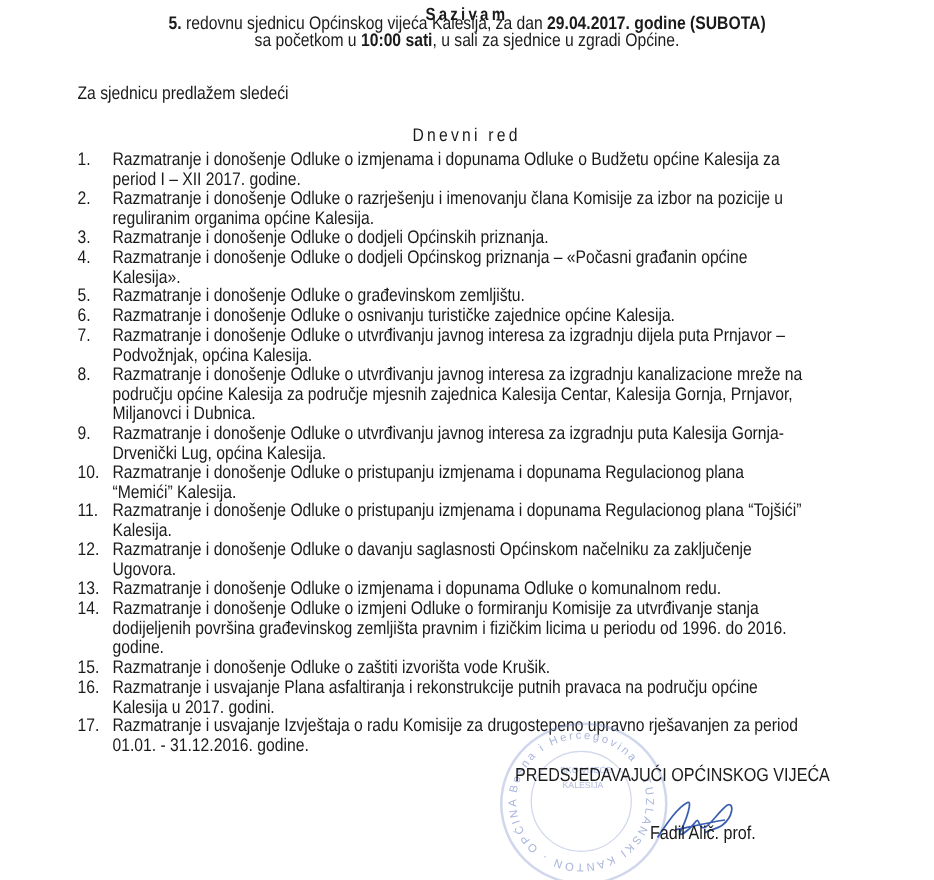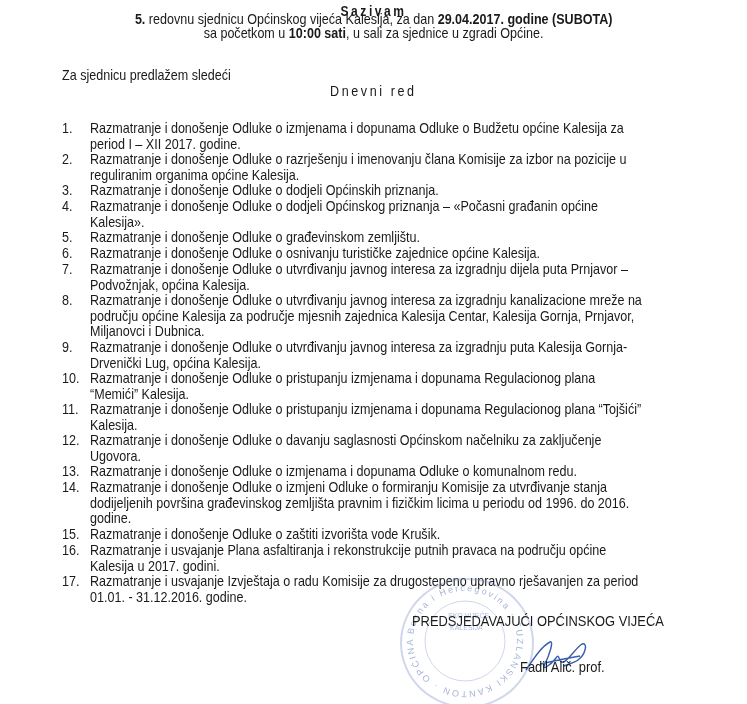--- a/index.html
+++ b/index.html
@@ -28,21 +28,21 @@
     <span class="b">5.</span><span> redovnu sjednicu Općinskog vijeća Kalesija, za dan </span><span class="b">29.04.2017. godine (SUBOTA)</span>
   </span>
 </div>
 <div class="center" style="top:25px;">
   <span class="inner">
     <span>sa početkom u </span><span class="b">10:00 sati</span><span>, u sali za sjednice u zgradi Općine.</span>
   </span>
 </div>
 
 <div class="line" style="left:62px; top:67px;">Za sjednicu predlažem sledeći</div>
-<div class="center spaced" style="top:83px;">
+<div class="center spaced" style="top:101px;">
   <span class="inner">Dnevni red</span>
 </div>
 
 <div id="agenda">
     <div class="line" style="left: 62px; top: 120px;">1.</div>
     <div class="line" style="left: 90px; top: 120px;">Razmatranje i donošenje Odluke o izmjenama i dopunama Odluke o Budžetu općine Kalesija za</div>
     <div class="line" style="left: 90px; top: 135.6px;">period I – XII 2017. godine.</div>
     <div class="line" style="left: 62px; top: 151px;">2.</div>
     <div class="line" style="left: 90px; top: 151px;">Razmatranje i donošenje Odluke o razrješenju i imenovanju člana Komisije za izbor na pozicije u</div>
     <div class="line" style="left: 90px; top: 166.6px;">reguliranim organima općine Kalesija.</div>

